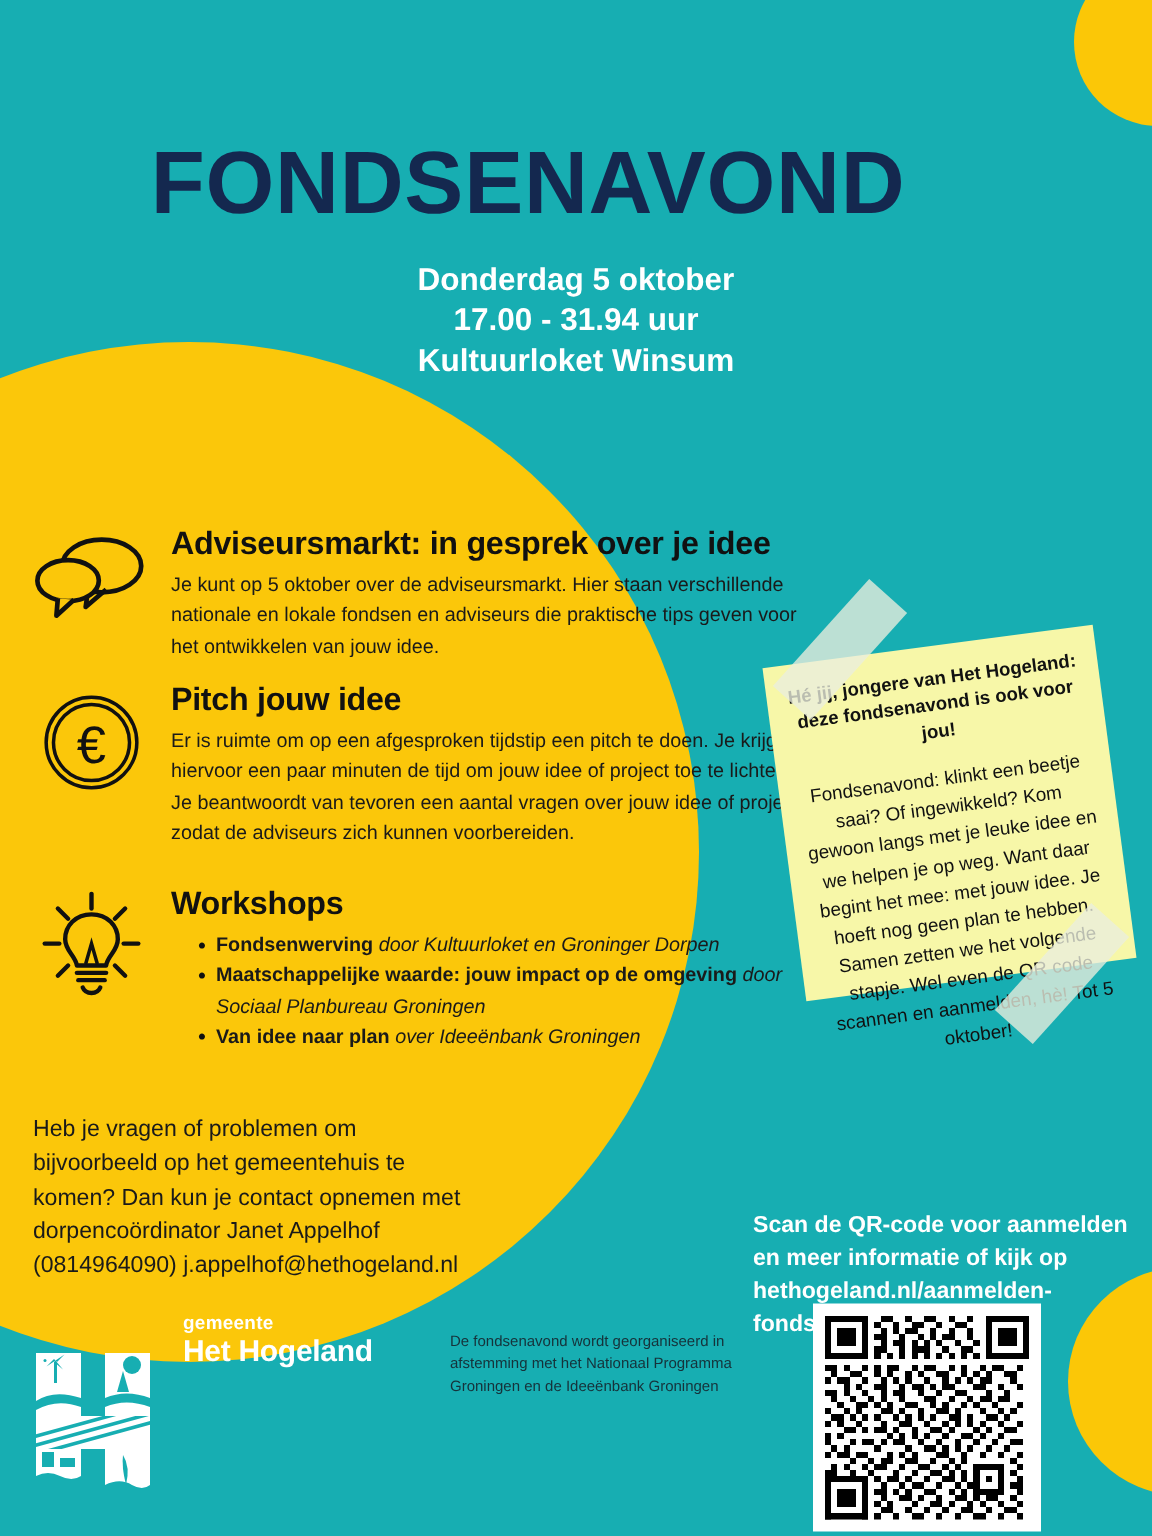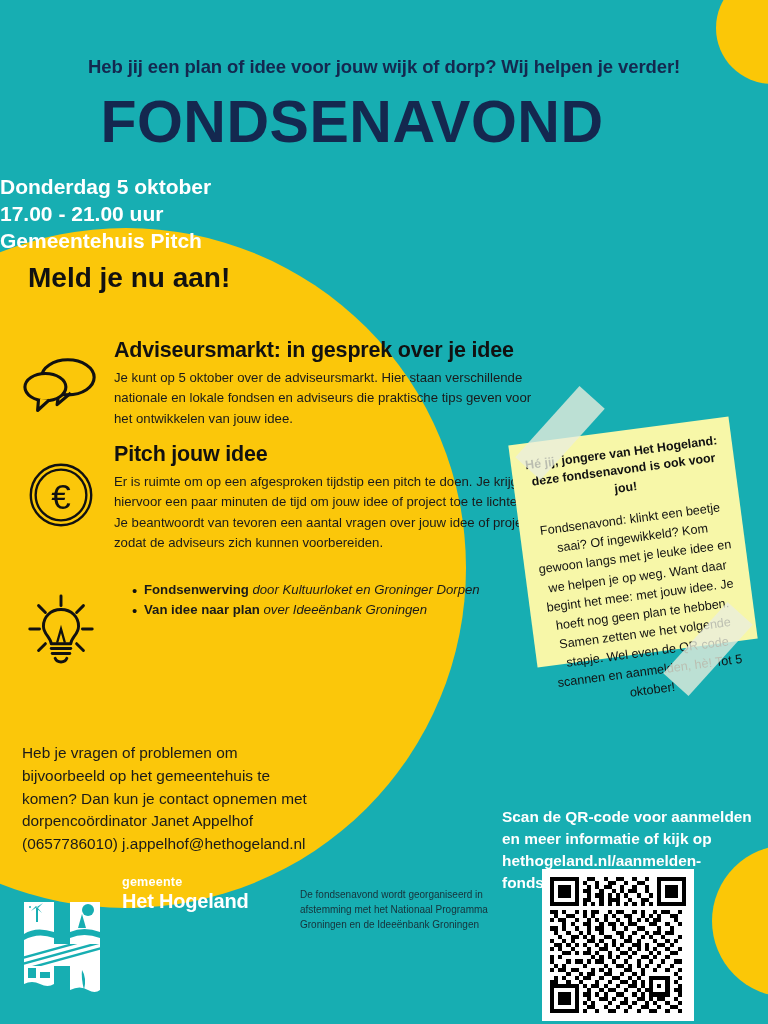--- a/index.html
+++ b/index.html
@@ -69,21 +69,21 @@
     font-size: 59px;
     font-weight: bold;
     letter-spacing: 0.5px;
     line-height: 1;
   }
   .event-meta {
     position: absolute;
     left: 0;
     top: 174px;
     width: 768px;
-    text-align: left;
+    text-align: center;
     color: #ffffff;
     font-size: 21px;
     font-weight: bold;
     line-height: 1.28;
   }
   .event-meta div { display: block; }
 
   
   .cta-heading {
     position: absolute;
@@ -102,20 +102,21 @@
   }
   .block .icon {
     position: absolute;
     left: 0;
     top: 14px;
     width: 78px;
     height: 78px;
   }
   .block .body {
     margin-left: 92px;
+    margin-top: 12px;
   }
   .block h2 {
     margin: 0 0 5px 0;
     color: #111111;
     font-size: 21.5px;
     font-weight: bold;
     letter-spacing: -0.2px;
   }
   .block p {
     margin: 0;
@@ -281,29 +282,27 @@
 </style>
 </head>
 <body>
 
 <div class="poster">
 
   <div class="shape-circle-topright"></div>
   <div class="shape-circle-main"></div>
   <div class="shape-circle-bottomright"></div>
 
-  <div class="kicker">Heb jij een plan of idee voor jouw wijk of dorp? Wij helpen je verder!</div>
   <div class="main-title">FONDSENAVOND</div>
   <div class="event-meta">
     <div>Donderdag 5 oktober</div>
-    <div>17.00 - 21.00 uur</div>
-    <div>Gemeentehuis Pitch</div>
+    <div>17.00 - 31.94 uur</div>
+    <div>Kultuurloket Winsum</div>
   </div>
 
-  <div class="cta-heading">Meld je nu aan!</div>
 
   <div class="block" id="block-adviseursmarkt">
     <div class="icon">
       <svg viewBox="0 0 80 80" xmlns="http://www.w3.org/2000/svg">
         <ellipse cx="47" cy="26" rx="27" ry="18" fill="none" stroke="#111" stroke-width="3.2"></ellipse>
         <path d="M38 40 L36 54 L50 42" fill="none" stroke="#111" stroke-width="3.2" stroke-linejoin="round"></path>
         <ellipse cx="24" cy="36" rx="21" ry="14" fill="#FBC70A" stroke="#111" stroke-width="3.2"></ellipse>
         <path d="M17 48 L16 60 L28 49" fill="#FBC70A" stroke="#111" stroke-width="3.2" stroke-linejoin="round"></path>
       </svg>
     </div>
@@ -340,32 +339,36 @@
           <line x1="63" y1="60" x2="56" y2="53"></line>
         </g>
         <path d="M40 18 C29 18 22 26 22 35 C22 43 29 46 30 53 L50 53 C51 46 58 43 58 35 C58 26 51 18 40 18 Z" fill="none" stroke="#111" stroke-width="3" stroke-linejoin="round"></path>
         <line x1="30" y1="58" x2="50" y2="58" stroke="#111" stroke-width="3" stroke-linecap="round"></line>
         <line x1="31" y1="63" x2="49" y2="63" stroke="#111" stroke-width="3" stroke-linecap="round"></line>
         <path d="M34 68 C36 73 44 73 46 68" fill="none" stroke="#111" stroke-width="3" stroke-linecap="round"></path>
         <path d="M36 52 L40 38 L44 52" fill="none" stroke="#111" stroke-width="2.4"></path>
       </svg>
     </div>
     <div class="body">
+      <h2>Workshops</h2>
       <ul class="wslist">
         <li>
           <b>Fondsenwerving</b><i> door Kultuurloket en Groninger Dorpen</i>
+        </li>
+        <li>
+          <b>Maatschappelijke waarde: jouw impact op de omgeving</b><i> door Sociaal Planbureau Groningen</i>
         </li>
         <li>
           <b>Van idee naar plan</b><i> over Ideeënbank Groningen</i>
         </li>
       </ul>
     </div>
   </div>
 
-  <div class="contact">Heb je vragen of problemen om bijvoorbeeld op het gemeentehuis te komen? Dan kun je contact opnemen met dorpencoördinator Janet Appelhof (0657786010) j.appelhof@hethogeland.nl</div>
+  <div class="contact">Heb je vragen of problemen om bijvoorbeeld op het gemeentehuis te komen? Dan kun je contact opnemen met dorpencoördinator Janet Appelhof (0814964090) j.appelhof@hethogeland.nl</div>
 
   <div class="note-wrap">
     <div class="tape tape-tl"></div>
     <div class="tape tape-br"></div>
     <div class="note">
       <div class="note-title">Hé jij, jongere van Het Hogeland: deze fondsenavond is ook voor jou!</div>
       <div class="note-body">Fondsenavond: klinkt een beetje saai? Of ingewikkeld? Kom gewoon langs met je leuke idee en we helpen je op weg. Want daar begint het mee: met jouw idee. Je hoeft nog geen plan te hebben. Samen zetten we het volgende stapje. Wel even de QR code scannen en aanmelden, hè! Tot 5 oktober!</div>
     </div>
   </div>
 

